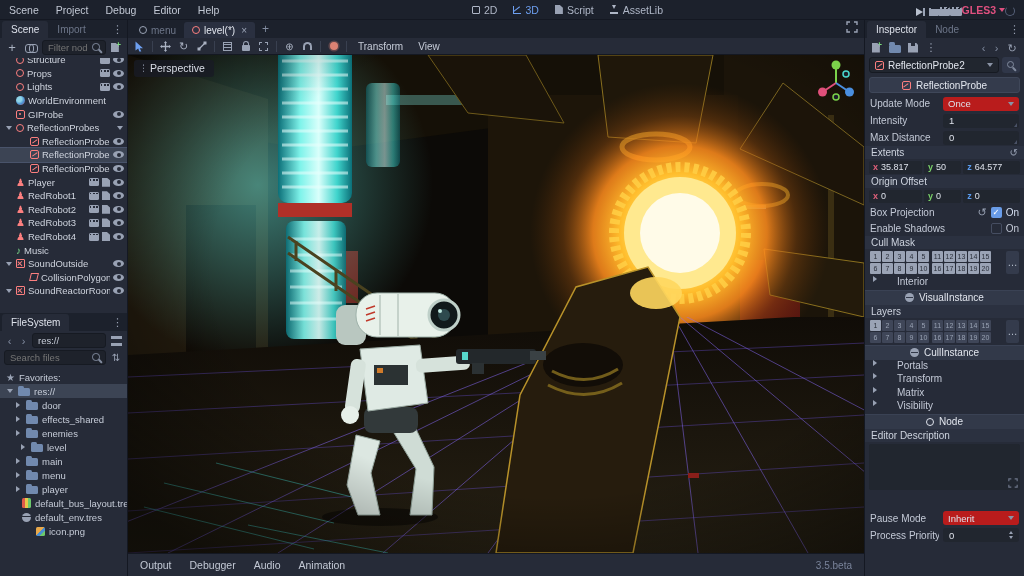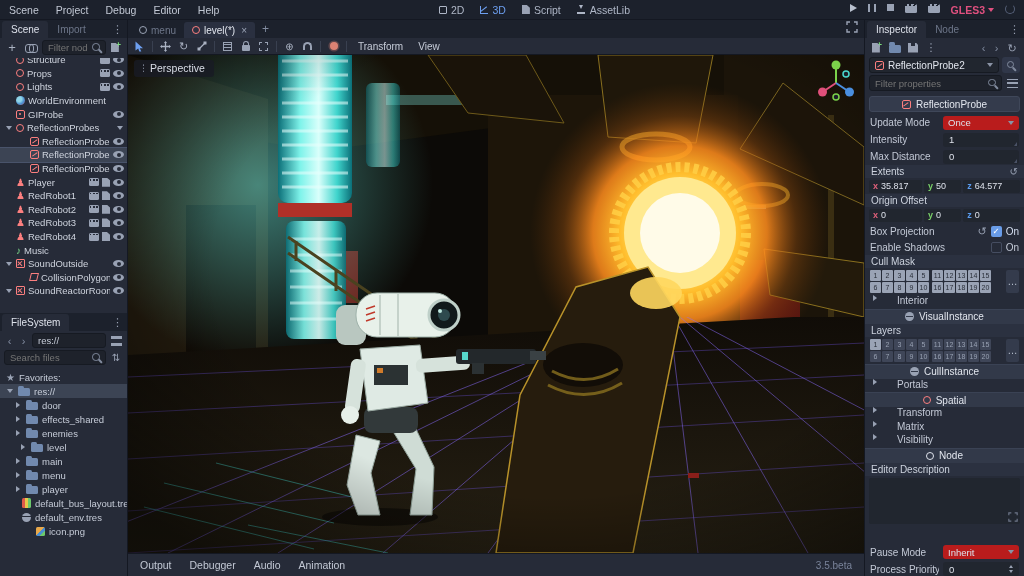--- a/index.html
+++ b/index.html
@@ -57,21 +57,21 @@
   #menubar .menus{display:flex;gap:17px;font-size:10.5px;color:#c2c8d4;}
   #menubar .modes{display:flex;gap:16px;margin:0 auto;font-size:10.5px;align-items:center;}
   .mode{display:flex;align-items:center;gap:4px;color:#aeb6c6;}
   .mode.on{color:#6d9ff0;}
   .ic2d{width:8px;height:8px;border:1.3px solid #aeb6c6;border-radius:1px;}
   .ic3d{width:8px;height:8px;border-left:1.6px solid #6d9ff0;border-bottom:1.6px solid #6d9ff0;position:relative;}
   .ic3d::after{content:"";position:absolute;left:0;bottom:0;width:8px;height:1.4px;background:#6d9ff0;transform:rotate(-38deg);transform-origin:left bottom;}
   .icdl{width:9px;height:9px;position:relative;}
   .icdl::before{content:"";position:absolute;left:2.6px;top:0;width:0;height:0;border-left:2.5px solid transparent;border-right:2.5px solid transparent;border-top:4.5px solid #aeb6c6;}
   .icdl::after{content:"";position:absolute;left:0;bottom:0.5px;width:8px;height:1.4px;background:#aeb6c6;}
-  #menubar .runctl{display:flex;align-items:flex-start;gap:11px;}
+  #menubar .runctl{display:flex;align-items:flex-end;}
   .ply{width:0;height:0;border-top:4.5px solid transparent;border-bottom:4.5px solid transparent;border-left:7px solid #b9c1cf;}
   .pse{width:8px;height:8px;border-left:2.6px solid #99a2b4;border-right:2.6px solid #99a2b4;}
   .stp{width:7px;height:7px;background:#99a2b4;}
   .clap{width:12px;height:9px;background:#99a2b4;border-radius:1.5px;position:relative;}
   .clap::before{content:"";position:absolute;top:0;left:0;right:0;height:2.6px;background:repeating-linear-gradient(105deg,#1c212c 0 2px,transparent 2px 4.2px);}
   .gles{display:flex;align-items:center;gap:3px;color:var(--pink);font-weight:bold;font-size:10.5px;}
   .gles .cv{border-top-color:var(--pink);}
   .spn{width:10px;height:10px;border:1.7px solid #566078;border-top-color:transparent;border-radius:50%;}
 
   
@@ -741,29 +741,20 @@
   <div class="objrow">
     <div class="objfield">
       <i class="probeic"></i>
       <span class="nm">ReflectionProbe2</span>
       <i class="cv"></i>
     </div>
     <span class="docbtn">
         <i class="mag"></i>
       </span>
   </div>
-  <div class="filtrow">
-    <div class="inpwrap" style="height:16px">
-      <input readonly="" placeholder="Filter properties" style="">
-      <i class="mag"></i>
-    </div>
-    <span class="sq" style="width:15px">
-        <i class="tuneic"></i>
-      </span>
-  </div>
 
   <div id="ibody">
     <div class="classbtn">
         <i class="probeic"></i>
         <span>ReflectionProbe</span>
       </div>
 
     <div class="prow">
       <span class="pl">Update Mode</span>
       <span class="dd">
@@ -911,24 +902,20 @@
     <div class="cat">
         <i class="globegrey"></i>
         <span>CullInstance</span>
       </div>
     <div class="foldrow">
         <span class="exp closed">
           <i></i>
         </span>
         <span>Portals</span>
       </div>
-    <div class="cat">
-        <i class="ring"></i>
-        <span>Spatial</span>
-      </div>
     <div class="foldrow">
         <span class="exp closed">
           <i></i>
         </span>
         <span>Transform</span>
       </div>
     <div class="foldrow">
         <span class="exp closed">
           <i></i>
         </span>

